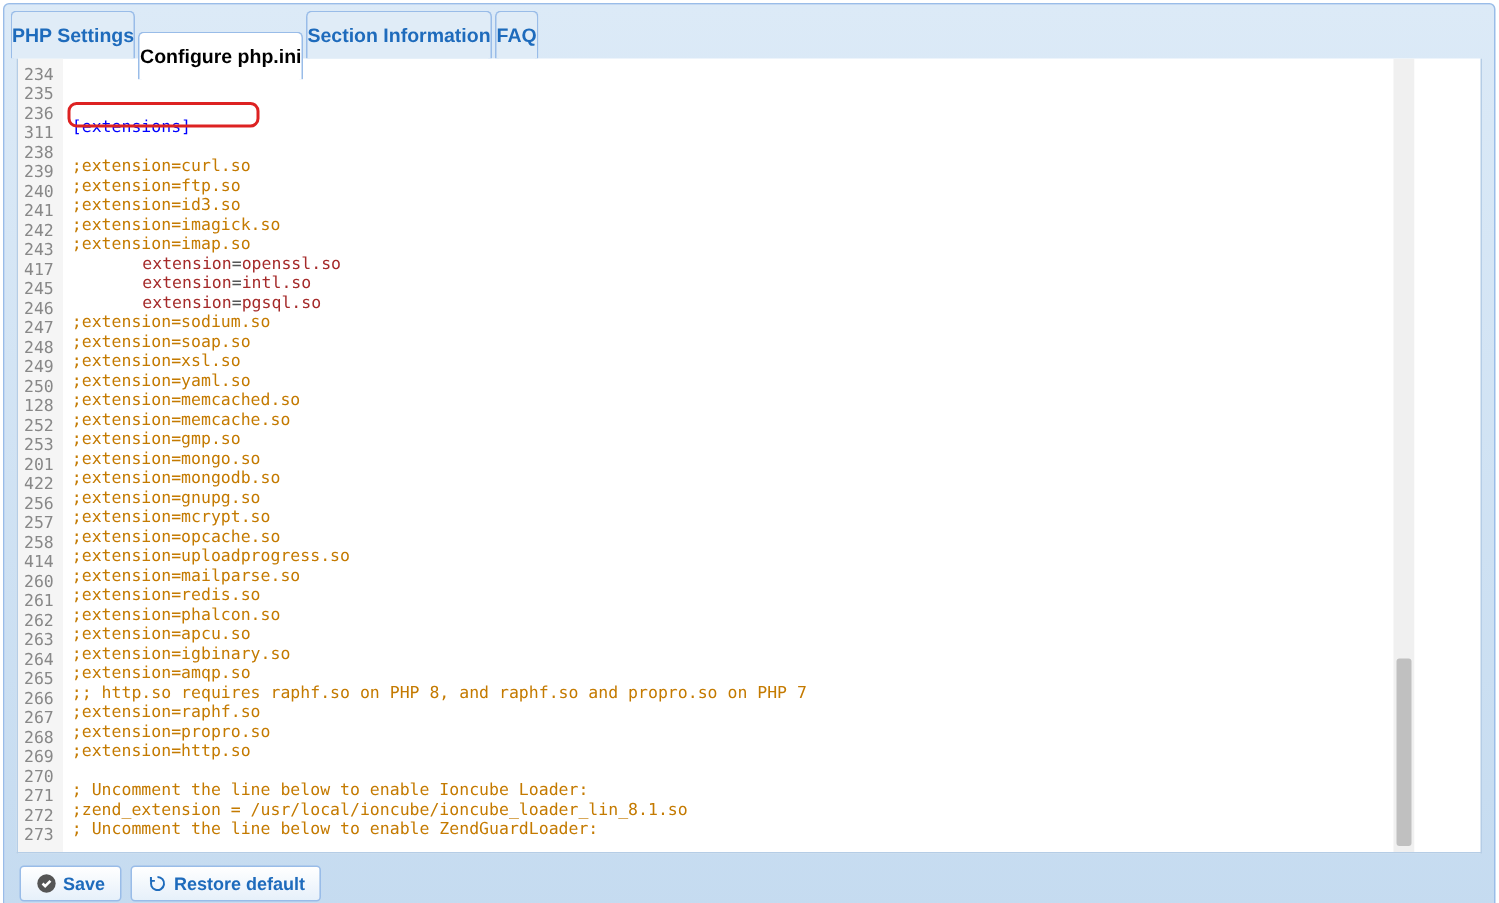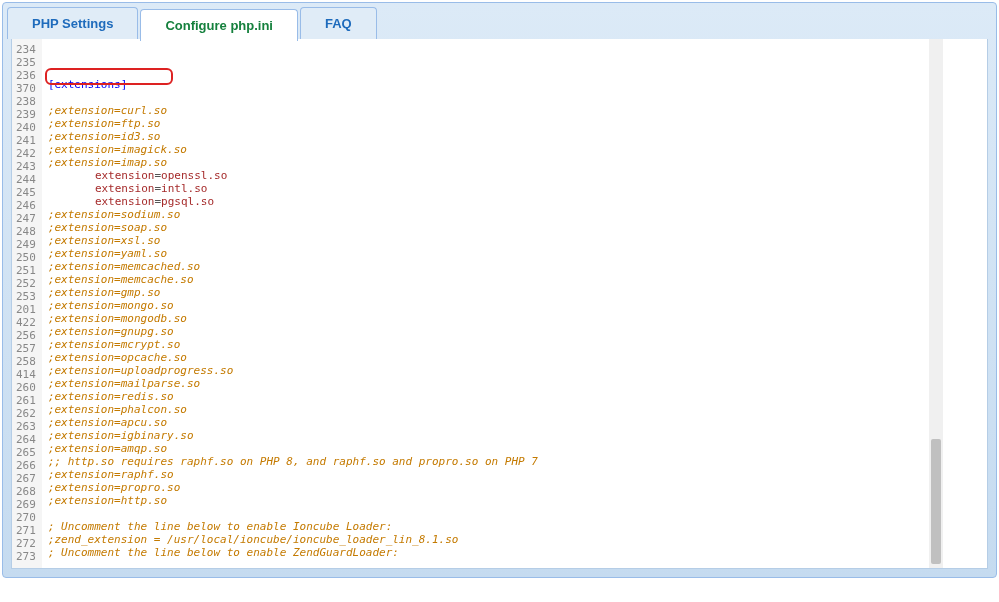--- a/index.html
+++ b/index.html
@@ -1,70 +1,71 @@
 <!DOCTYPE html>
 <html><head>
 <meta charset="utf-8">
 <style>
 * { box-sizing: border-box; margin: 0; padding: 0; }
 body { font-family: Arial, sans-serif; font-size: 13px; background: #fff; }
 .panel { border: 1px solid #99bce8; border-radius: 4px; margin: 2px; background: linear-gradient(#dceaf7,#c5dbf0); padding-bottom: 8px; }
 .tabs { display: flex; padding: 4px 4px 0 4px; gap: 0; }
-.tab { padding: 8px 24px; font-size: 13px; font-weight: bold; color: #1e6bbc; border: 1px solid #99bce8; border-bottom: none; background: #e0ecf7; border-radius: 4px 4px 0 0; margin-right: 2px; cursor: pointer; }
-.tab.active { background: #fff; color: #15803d; position: relative; top: 2px; }
+.tab { padding: 8px 0; font-size: 13px; font-weight: bold; color: #1e6bbc; border: 1px solid #99bce8; border-bottom: none; background: #e0ecf7; border-radius: 4px 4px 0 0; margin-right: 2px; cursor: pointer; }
+.tab.active { background: #fff; color: #000000; position: relative; top: 14px; }
 .editor-wrap { background: #fff; margin: 0 8px; border: 1px solid #b5cde6; border-top: none; height: 530px; display: flex; flex-direction: row; }
 .code-area { flex: 1; display: flex; overflow: hidden; position: relative; font-family: Consolas, monospace; font-size: 11px; line-height: 13px; }
 .gutter { background: #f5f5f5; color: #888; text-align: right; padding: 4px 6px 4px 4px; user-select: none; }
 .code { flex: 1; padding: 0 6px; white-space: pre; overflow: hidden; position: relative; }
 .ln { height: 13px; }
 .tok-sec { color: #00f; }
-.tok-com { color: #c47a00; font-style: italic; }
+.tok-com { color: #c47a00; }
 .tok-key { color: #a52a2a; margin-left: 47px; }
 .tok-op { color: #555; }
 .tok-val { color: #a52a2a; }
 .highlight-box { position: absolute; border: 2px solid #d22; border-radius: 6px; left: 3px; top: 29px; width: 128px; height: 17px; pointer-events: none; }
 .vscroll { position: absolute; right: 0; top: 0; bottom: 0; width: 14px; background: #f0f0f0; }
 .vthumb { position: absolute; left: 2px; right: 2px; top: 400px; bottom: 4px; background: #c0c0c0; border-radius: 2px; }
 .hscroll { height: 14px; background: #f0f0f0; margin-left: 44px; position: relative; }
 .hthumb { position: absolute; top: 2px; bottom: 2px; left: 2px; width: 90%; background: #c0c0c0; border-radius: 2px; }
 .toolbar { display: flex; gap: 6px; padding: 8px 10px 0 10px; }
 .btn { display: flex; align-items: center; gap: 4px; padding: 4px 10px; border: 1px solid #99bce8; border-radius: 3px; background: linear-gradient(#fff,#e6f0fa); color: #1e6bbc; font-size: 12px; font-weight: bold; cursor: pointer; }
 .btn svg { width: 14px; height: 14px; }
 </style>
 </head>
 <body>
 
 <div class="panel">
   <div class="tabs">
     <div class="tab">PHP Settings</div>
     <div class="tab active">Configure php.ini</div>
+    <div class="tab">Section Information</div>
     <div class="tab">FAQ</div>
   </div>
 
   <div class="editor-wrap">
     <div class="code-area">
       <div class="gutter" id="gutter">
           <div class="ln">234</div>
           <div class="ln">235</div>
           <div class="ln">236</div>
-          <div class="ln">370</div>
+          <div class="ln">311</div>
           <div class="ln">238</div>
           <div class="ln">239</div>
           <div class="ln">240</div>
           <div class="ln">241</div>
           <div class="ln">242</div>
           <div class="ln">243</div>
-          <div class="ln">244</div>
+          <div class="ln">417</div>
           <div class="ln">245</div>
           <div class="ln">246</div>
           <div class="ln">247</div>
           <div class="ln">248</div>
           <div class="ln">249</div>
           <div class="ln">250</div>
-          <div class="ln">251</div>
+          <div class="ln">128</div>
           <div class="ln">252</div>
           <div class="ln">253</div>
           <div class="ln">201</div>
           <div class="ln">422</div>
           <div class="ln">256</div>
           <div class="ln">257</div>
           <div class="ln">258</div>
           <div class="ln">414</div>
           <div class="ln">260</div>
           <div class="ln">261</div>
@@ -86,13 +87,29 @@
       <div class="ln"><span class="tok-sec">[extensions]</span></div><div class="ln">&nbsp;</div><div class="ln"><span class="tok-com">;extension=curl.so</span></div><div class="ln"><span class="tok-com">;extension=ftp.so</span></div><div class="ln"><span class="tok-com">;extension=id3.so</span></div><div class="ln"><span class="tok-com">;extension=imagick.so</span></div><div class="ln"><span class="tok-com">;extension=imap.so</span></div><div class="ln"><span class="tok-key">extension</span><span class="tok-op">=</span><span class="tok-val">openssl.so</span></div><div class="ln"><span class="tok-key">extension</span><span class="tok-op">=</span><span class="tok-val">intl.so</span></div><div class="ln"><span class="tok-key">extension</span><span class="tok-op">=</span><span class="tok-val">pgsql.so</span></div><div class="ln"><span class="tok-com">;extension=sodium.so</span></div><div class="ln"><span class="tok-com">;extension=soap.so</span></div><div class="ln"><span class="tok-com">;extension=xsl.so</span></div><div class="ln"><span class="tok-com">;extension=yaml.so</span></div><div class="ln"><span class="tok-com">;extension=memcached.so</span></div><div class="ln"><span class="tok-com">;extension=memcache.so</span></div><div class="ln"><span class="tok-com">;extension=gmp.so</span></div><div class="ln"><span class="tok-com">;extension=mongo.so</span></div><div class="ln"><span class="tok-com">;extension=mongodb.so</span></div><div class="ln"><span class="tok-com">;extension=gnupg.so</span></div><div class="ln"><span class="tok-com">;extension=mcrypt.so</span></div><div class="ln"><span class="tok-com">;extension=opcache.so</span></div><div class="ln"><span class="tok-com">;extension=uploadprogress.so</span></div><div class="ln"><span class="tok-com">;extension=mailparse.so</span></div><div class="ln"><span class="tok-com">;extension=redis.so</span></div><div class="ln"><span class="tok-com">;extension=phalcon.so</span></div><div class="ln"><span class="tok-com">;extension=apcu.so</span></div><div class="ln"><span class="tok-com">;extension=igbinary.so</span></div><div class="ln"><span class="tok-com">;extension=amqp.so</span></div><div class="ln"><span class="tok-com">;; http.so requires raphf.so on PHP 8, and raphf.so and propro.so on PHP 7</span></div><div class="ln"><span class="tok-com">;extension=raphf.so</span></div><div class="ln"><span class="tok-com">;extension=propro.so</span></div><div class="ln"><span class="tok-com">;extension=http.so</span></div><div class="ln">&nbsp;</div><div class="ln"><span class="tok-com">; Uncomment the line below to enable Ioncube Loader:</span></div><div class="ln"><span class="tok-com">;zend_extension = /usr/local/ioncube/ioncube_loader_lin_8.1.so</span></div><div class="ln"><span class="tok-com">; Uncomment the line below to enable ZendGuardLoader:</span></div></div>
       <div class="vscroll">
         <div class="vthumb"></div>
       </div>
     </div>
     <div class="hscroll">
       <div class="hthumb"></div>
     </div>
   </div>
 
+  <div class="toolbar">
+    <div class="btn">
+      <svg viewBox="0 0 16 16">
+          <circle cx="8" cy="8" r="7" fill="#555"></circle>
+          <path d="M5 8 l2 2 l4 -4" stroke="#fff" stroke-width="2" fill="none"></path>
+        </svg>
+      <span>Save</span>
+    </div>
+    <div class="btn">
+      <svg viewBox="0 0 16 16">
+          <path d="M8 3 a5 5 0 1 1 -4.5 2.8" stroke="#1e6bbc" stroke-width="1.5" fill="none"></path>
+          <path d="M3 3 l0 3 l3 0" stroke="#1e6bbc" stroke-width="1.5" fill="none"></path>
+        </svg>
+      <span>Restore default</span>
+    </div>
+  </div>
 </div>
 
 </body></html>

